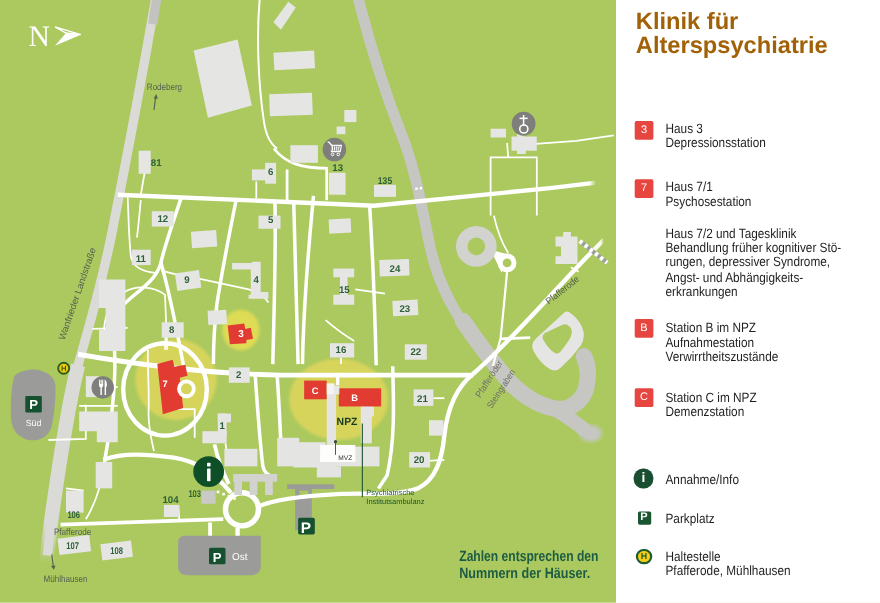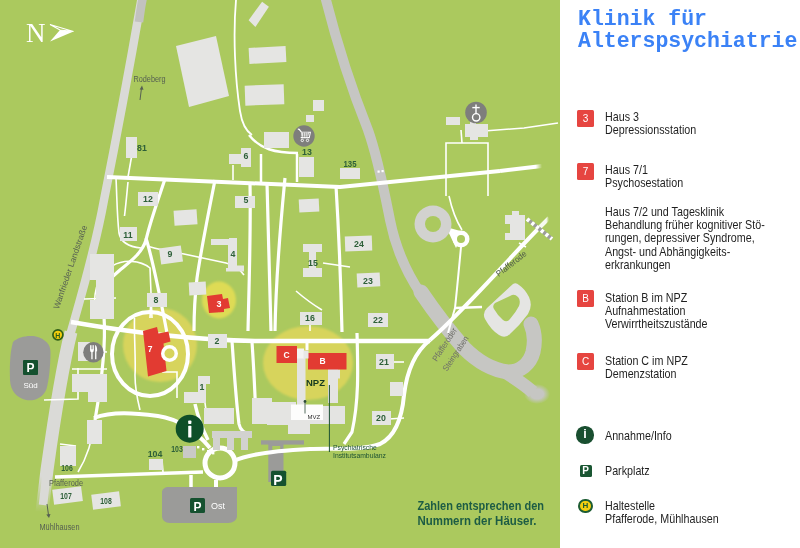--- a/index.html
+++ b/index.html
@@ -4,22 +4,22 @@
 <style>
   html,body{margin:0;padding:0;}
   body{width:800px;height:548px;position:relative;background:#ffffff;overflow:hidden;
        font-family:"Liberation Sans",sans-serif;}
   #map{position:absolute;left:0;top:0;width:560px;height:548px;}
   #map svg{display:block;}
   #legend{position:absolute;left:560px;top:0;width:240px;height:548px;background:#ffffff;}
   .t{position:absolute;color:#1f1f1f;font-size:12.2px;line-height:13.2px;transform:scaleX(0.88);transform-origin:0 0;white-space:nowrap;}
   .sq{position:absolute;width:17px;height:17px;background:#e64540;border-radius:1.5px;
       color:#fff;font-size:10px;text-align:center;line-height:17px;}
-  #title{position:absolute;left:18px;top:7.5px;font-family:Liberation Mono, monospace;
-         font-weight:bold;font-size:21.5px;line-height:22px;color:#3b82f6;transform:scaleX(1);transform-origin:0 0;}
+  #title{position:absolute;left:18px;top:7.5px;font-family:Liberation Sans, sans-serif;
+         font-weight:bold;font-size:21.5px;line-height:22px;color:#a16207;transform:scaleX(1);transform-origin:0 0;}
 </style>
 </head>
 <body>
 <div id="map">
     <svg width="560" height="548" viewBox="0 0 560 548">
 <defs>
  <radialGradient id="fade" cx="0.5" cy="0.5" r="0.5">
    <stop offset="0.5" stop-color="#c6c6c3" stop-opacity="1"></stop>
    <stop offset="1" stop-color="#c6c6c3" stop-opacity="0"></stop>
  </radialGradient>

